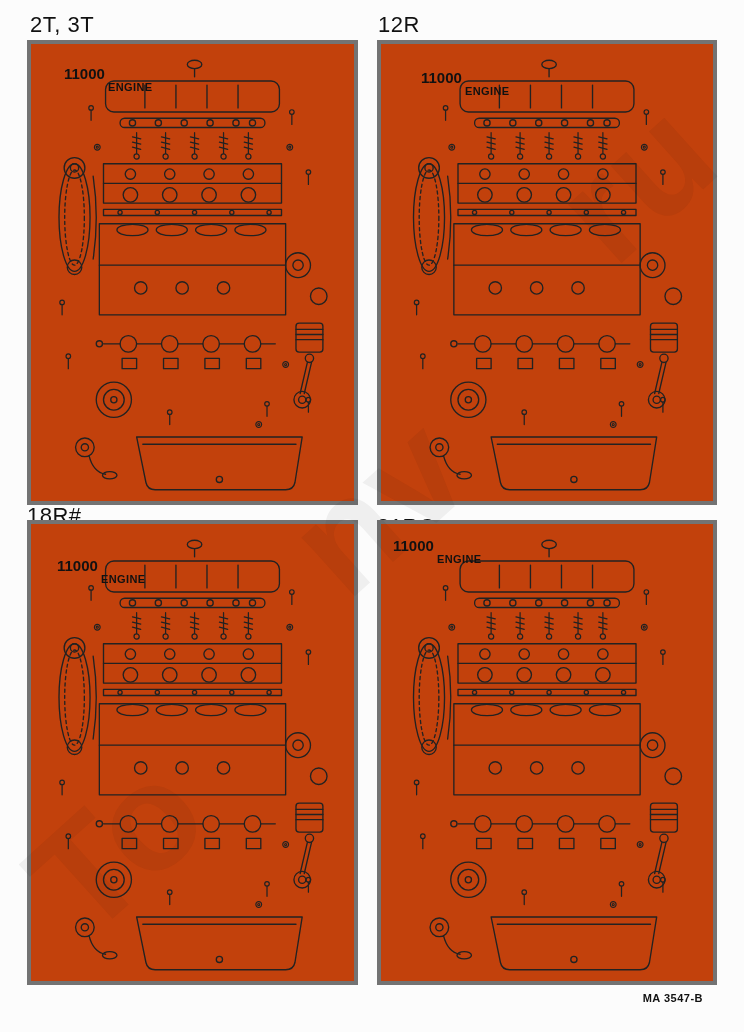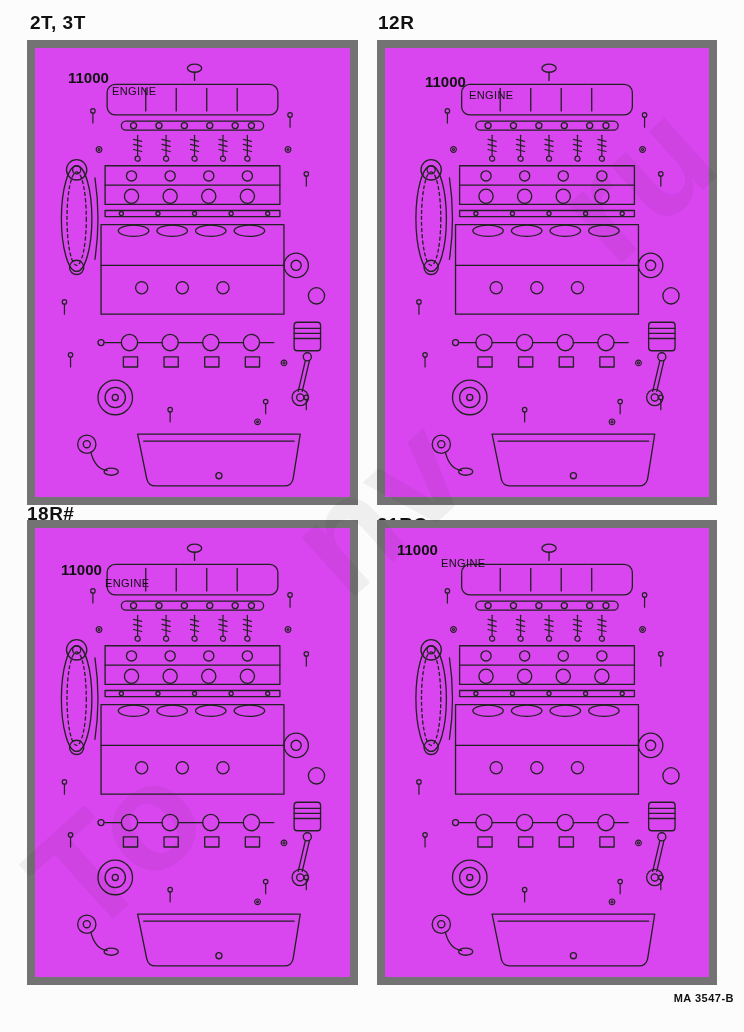--- a/index.html
+++ b/index.html
@@ -7,45 +7,45 @@
   body {
     width: 744px; height: 1032px;
     position: relative;
     background: #fcfcfc;
     font-family: "Liberation Sans", sans-serif;
     color: #111;
     overflow: hidden;
   }
   .panel-label {
     position: absolute;
-    font-weight: 700;
-    font-size: 19px;
+    font-weight: 400;
+    font-size: 22px;
     letter-spacing: 0.5px;
   }
   .panel {
     position: absolute;
-    border: 8px solid #737373;
-    background: #d946ef;
+    border: 4px solid #737373;
+    background: #c2410c;
   }
   .engine-label {
     position: absolute;
     line-height: 1.05;
     z-index: 2;
   }
   .engine-label .num  { font-weight: 700; font-size: 15px; }
-  .engine-label .name { font-weight: 400; font-size: 11px; letter-spacing: 0.4px; padding-left: 44px; }
+  .engine-label .name { font-weight: 700; font-size: 11px; letter-spacing: 0.4px; padding-left: 44px; }
   .diagram {
     position: absolute;
     left: 4px; top: 8px;
     width: calc(100% - 8px);
     height: calc(100% - 12px);
   }
   .footer-code {
     position: absolute;
-    right: 10px; bottom: 28px;
+    right: 41px; bottom: 28px;
     font-weight: 700;
     font-size: 11px;
     letter-spacing: 0.5px;
     padding-left: 11px;
   }
   .wm {
     position: absolute;
     font-size: 150px;
     font-weight: 700;
     color: rgba(25,25,25,0.055);

